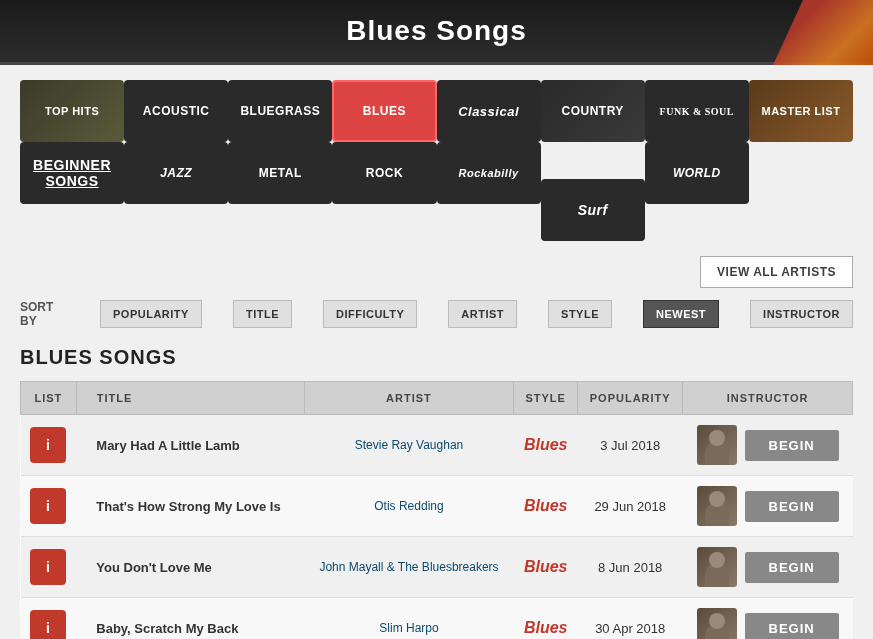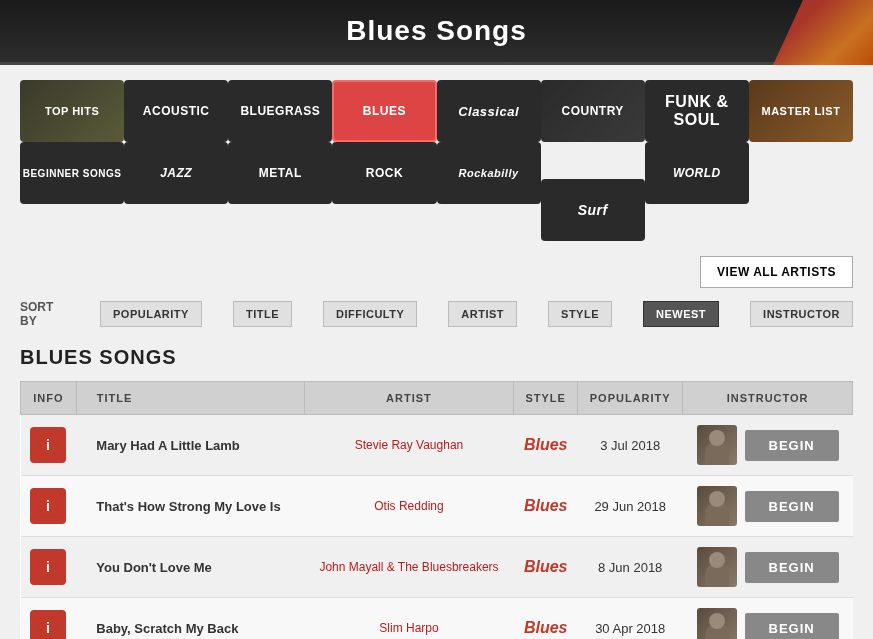--- a/index.html
+++ b/index.html
@@ -73,28 +73,30 @@
       border: 2px solid #ff6666;
     }
     .genre-btn.top-hits {
       background: linear-gradient(135deg, #3a3a2a, #5a5a3a);
       font-size: 11px;
     }
     .genre-btn.country {
       background: linear-gradient(135deg, #2a2a2a, #3a3a3a);
     }
     .genre-btn.funk {
-      font-size: 16px;
+      font-size: 10px;
+      font-family: Liberation Serif, serif;
     }
     .genre-btn.master {
       background: linear-gradient(135deg, #5a3a1a, #8a5a2a);
       font-size: 11px;
     }
     .genre-btn.beginner {
-      font-size: 10px;
+      font-size: 14px;
+      text-decoration: underline;
     }
     .genre-btn.classical {
       font-style: italic;
       font-size: 13px;
       text-transform: none;
     }
     .genre-btn.rockabilly {
       font-style: italic;
       font-size: 11px;
       text-transform: none;
@@ -119,27 +121,26 @@
       margin-bottom: 12px;
     }
     .view-artists-btn {
       background: white;
       border: 1px solid #aaa;
       padding: 8px 16px;
       font-size: 12px;
       font-weight: bold;
       cursor: pointer;
       letter-spacing: 0.5px;
-      color: #000000;
+      color: #404040;
     }
 
     
     .sort-row {
       display: flex;
-      align-items: center;
       gap: 20px;
       margin-bottom: 18px;
     }
     .sort-label {
       font-size: 12px;
       color: #555;
       font-weight: bold;
       margin-right: 4px;
     }
     .sort-btn {
@@ -202,21 +203,21 @@
       color: #333;
       vertical-align: middle;
     }
     .songs-table td.title-col {
       text-align: left;
       font-weight: 600;
       padding-left: 20px;
     }
     .songs-table td.artist-col {
       font-size: 12px;
-      color: #b91c1c;
+      color: #0c4a6e;
     }
 
     .info-icon {
       width: 36px;
       height: 36px;
       background: #c0392b;
       border-radius: 4px;
       display: flex;
       align-items: center;
       justify-content: center;
@@ -331,21 +332,21 @@
     <button class="sort-btn">STYLE</button>
     <button class="sort-btn active">NEWEST</button>
     <button class="sort-btn">INSTRUCTOR</button>
   </div>
 
   <h2 class="section-title">BLUES SONGS</h2>
 
   <table class="songs-table">
     <thead>
       <tr>
-        <th>INFO</th>
+        <th>LIST</th>
         <th class="title-col">TITLE</th>
         <th>ARTIST</th>
         <th>STYLE</th>
         <th>POPULARITY</th>
         <th>INSTRUCTOR</th>
       </tr>
     </thead>
     <tbody id="songs-tbody">
     <tr>
       <td>

